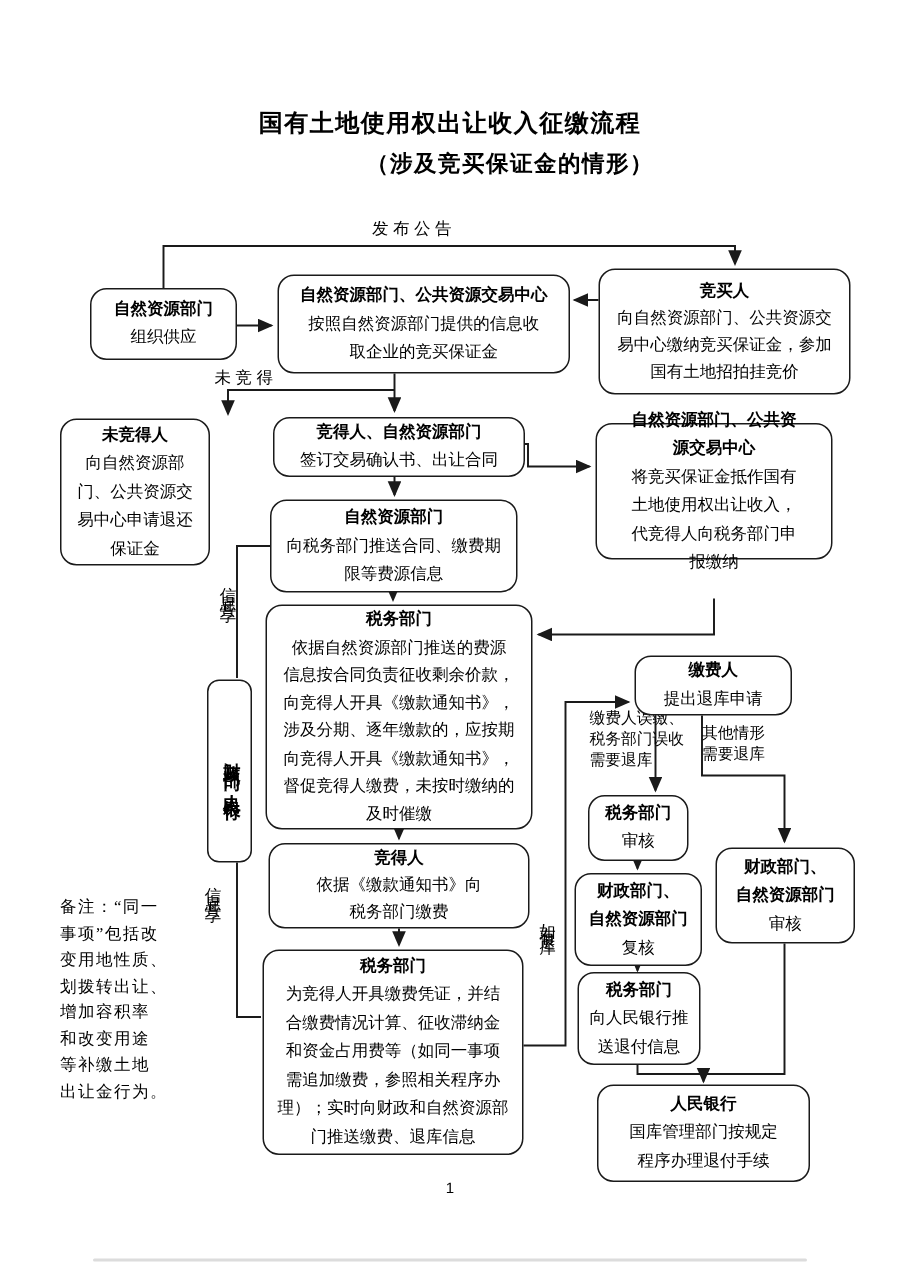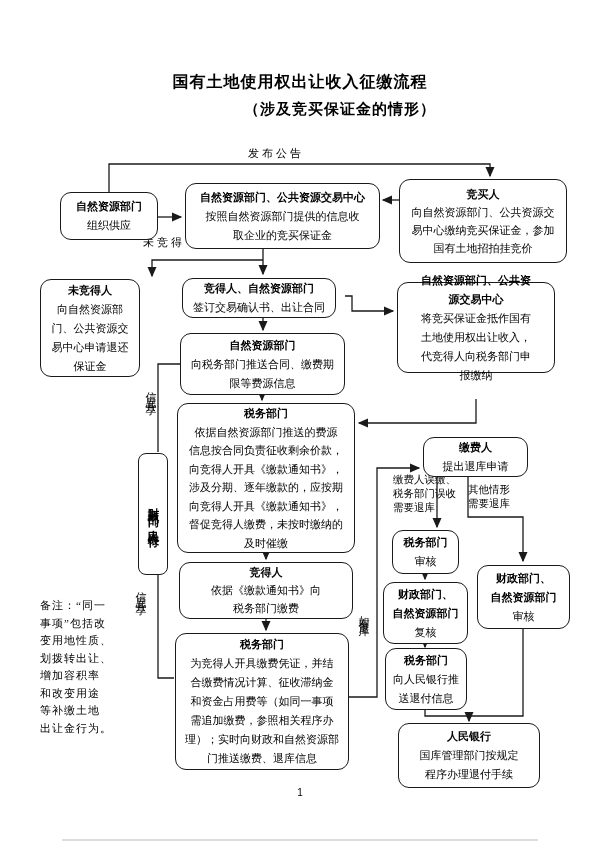--- a/index.html
+++ b/index.html
@@ -76,21 +76,21 @@
       <path d="M425,644 V647" marker-end="url(#ah)"></path>
       <path d="M425,710 V716 H523 V629"></path>
       <path d="M469,716 V721" marker-end="url(#ah)"></path>
     </g>
   </svg>
 
   <div class="title title1">国有土地使用权出让收入征缴流程</div>
   <div class="title title2">（涉及竞买保证金的情形）</div>
 
   <div class="lbl sp" style="left:248px; top:146px;">发布公告</div>
-  <div class="lbl sp" style="left:143px; top:235px;font-family:Liberation Serif, serif;">未竞得</div>
+  <div class="lbl sp" style="left:143px; top:245px;font-family:Liberation Serif, serif;">未竞得</div>
   <div class="lbl sp" style="left:272px; top:253px;margin-top:27px;">竞得</div>
   <div class="lbl" style="left:393px; top:473px; font-size:10.5px;">缴费人误缴、
 税务部门误收
 需要退库</div>
   <div class="lbl" style="left:468px; top:483px; font-size:10.5px;">其他情形
 需要退库</div>
   <div class="vlabel" style="left:143px; top:383px;">信息共享</div>
   <div class="vlabel" style="left:133px; top:583px;">信息共享</div>
   <div class="vlabel" style="left:356px; top:607px; letter-spacing:3px;">如有退库</div>
 
@@ -113,21 +113,21 @@
   </div>
 
   <div class="box" style="left:40px; top:279px; width:100px; height:98px;">
     <div class="bt">未竞得人</div>
     <div class="bb">向自然资源部
 门、公共资源交
 易中心申请退还
 保证金</div>
   </div>
 
-  <div class="box" style="left:182px; top:278px; width:154px; height:40px;justify-content:center;">
+  <div class="box" style="left:182px; top:278px; width:168px; height:40px;justify-content:center;">
     <div class="bt">竞得人、自然资源部门</div>
     <div class="bb">签订交易确认书、出让合同</div>
   </div>
 
   <div class="box" style="left:397px; top:282px; width:158px; height:91px;">
     <div class="bt">自然资源部门、公共资
 源交易中心</div>
     <div class="bb">将竞买保证金抵作国有
 土地使用权出让收入，
 代竞得人向税务部门申

